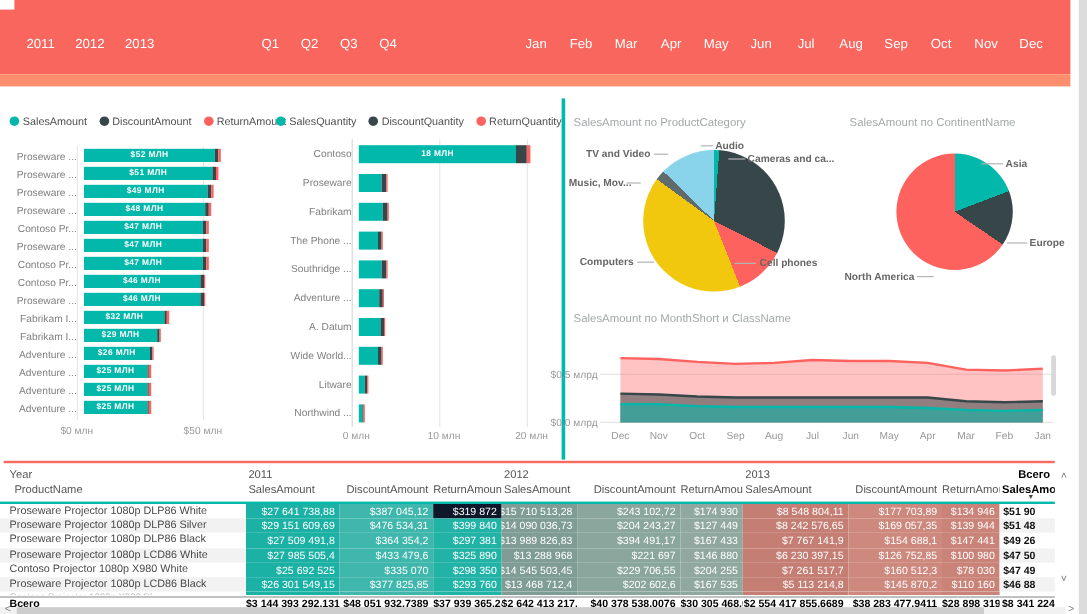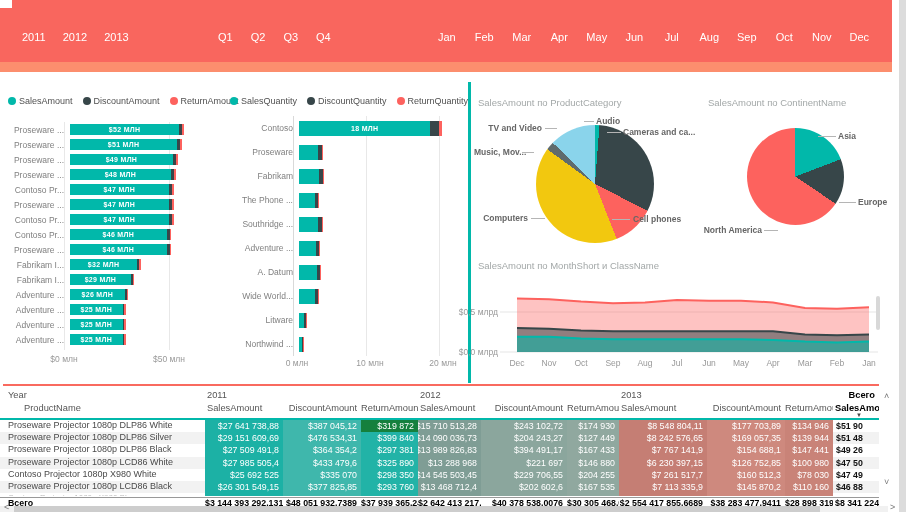--- a/index.html
+++ b/index.html
@@ -431,37 +431,37 @@
   <div class="redline"></div>
   <div id="tableroot">
       <div class="thdr" style="left: 0px; top: 390px; width: 879px; height: 13px;">
         <div class="tcell" style="width: 205px; padding-left: 8px;">Year</div>
         <div class="tcell gl" style="width: 213px;">2011</div>
         <div class="tcell gl" style="width: 201px;">2012</div>
         <div class="tcell gl" style="width: 214px;">2013</div>
         <div class="tcell ra" style="width: 46px; font-weight: bold; color: rgb(0, 0, 0);">Всего</div>
       </div>
       <div class="thdr" style="left: 0px; top: 403px; width: 879px; height: 14px;">
-        <div class="tcell" style="width: 205px; padding-left: 24px;">ProductName</div>
+        <div class="tcell" style="width: 205px; padding-left: 12px;">ProductName</div>
         <div class="tcell gl" style="width: 78px;">SalesAmount</div>
         <div class="tcell ra" style="width: 78px;">DiscountAmount</div>
         <div class="tcell ra" style="width: 57px;">ReturnAmount</div>
         <div class="tcell gl" style="width: 63px;">SalesAmount</div>
         <div class="tcell ra" style="width: 86px;">DiscountAmount</div>
         <div class="tcell ra" style="width: 52px;">ReturnAmount</div>
         <div class="tcell gl" style="width: 88px;">SalesAmount</div>
         <div class="tcell ra" style="width: 78px;">DiscountAmount</div>
         <div class="tcell ra" style="width: 48px;">ReturnAmount</div>
         <div class="tcell la" style="width: 46px; font-weight: bold; color: rgb(0, 0, 0);">SalesAmoun</div>
       </div>
       <div class="trow" style="left: 0px; top: 420px; width: 879px; height: 12.2px;">
         <div class="pname tcell" style="background: rgb(255, 255, 255); height: 100%;">Proseware Projector 1080p DLP86 White</div>
         <div class="ncell tcell" style="width: 78px; background: rgb(28, 177, 165);">$27 641 738,88</div>
         <div class="ncell tcell" style="width: 78px; background: rgb(63, 183, 172);">$387 045,12</div>
-        <div class="ncell tcell" style="width: 57px; background: #15803d;">$319 872</div>
+        <div class="ncell tcell" style="width: 57px; background: #0f172a;">$319 872</div>
         <div class="ncell tcell" style="width: 63px; background: rgb(127, 157, 149);">$15 710 513,28</div>
         <div class="ncell tcell" style="width: 86px; background: rgb(139, 166, 157); text-align: right;">$243 102,72</div>
         <div class="ncell tcell" style="width: 52px; background: rgb(144, 168, 159);">$174 930</div>
         <div class="ncell tcell" style="width: 88px; background: rgb(197, 126, 116);">$8 548 804,11</div>
         <div class="ncell tcell" style="width: 78px; background: rgb(206, 137, 126);">$177 703,89</div>
         <div class="ncell tcell" style="width: 48px; background: rgb(201, 131, 120);">$134 946</div>
         <div class="tot-cell tcell" style="width: 46px; height: 100%; display: flex; align-items: center; background: rgb(255, 255, 255);">$51 90</div>
       </div>
       <div class="trow" style="left: 0px; top: 432.2px; width: 879px; height: 12.2px;">
         <div class="pname tcell" style="background: rgb(242, 242, 242); height: 100%;">Proseware Projector 1080p DLP86 Silver</div>
@@ -516,21 +516,21 @@
         <div class="tot-cell tcell" style="width: 46px; height: 100%; display: flex; align-items: center; background: rgb(255, 255, 255);">$47 49</div>
       </div>
       <div class="trow" style="left: 0px; top: 481px; width: 879px; height: 12.2px;">
         <div class="pname tcell" style="background: rgb(242, 242, 242); height: 100%;">Proseware Projector 1080p LCD86 Black</div>
         <div class="ncell tcell" style="width: 78px; background: rgb(28, 177, 165);">$26 301 549,15</div>
         <div class="ncell tcell" style="width: 78px; background: rgb(63, 183, 172);">$377 825,85</div>
         <div class="ncell tcell" style="width: 57px; background: rgb(34, 179, 167); padding-left: 36px;">$293 760</div>
         <div class="ncell tcell" style="width: 63px; background: rgb(127, 157, 149);">$13 468 712,4</div>
         <div class="ncell tcell" style="width: 86px; background: rgb(139, 166, 157);">$202 602,6</div>
         <div class="ncell tcell" style="width: 52px; background: rgb(144, 168, 159);">$167 535</div>
-        <div class="ncell tcell" style="width: 88px; background: rgb(197, 126, 116);">$7 113 335,9</div>
+        <div class="ncell tcell" style="width: 88px; background: rgb(197, 126, 116);">$5 113 214,8</div>
         <div class="ncell tcell" style="width: 78px; background: rgb(206, 137, 126);">$145 870,2</div>
         <div class="ncell tcell" style="width: 48px; background: rgb(201, 131, 120);">$110 160</div>
         <div class="tot-cell tcell" style="width: 46px; height: 100%; display: flex; align-items: center; background: rgb(242, 242, 242);">$46 88</div>
       </div>
       <div class="trow" style="left: 0px; top: 493.2px; width: 879px; height: 3px; overflow: hidden;">
         <div class="pname tcell" style="height: 3px; color: rgb(187, 187, 187); font-size: 8px;">Contoso Projector 1080p X980 Bl...</div>
         <div class="ncell tcell" style="width: 78px; background: rgb(28, 177, 165); height: 3px;"></div>
         <div class="ncell tcell" style="width: 78px; background: rgb(63, 183, 172); height: 3px;"></div>
         <div class="ncell tcell" style="width: 57px; background: rgb(34, 179, 167); height: 3px;"></div>
         <div class="ncell tcell" style="width: 63px; background: rgb(127, 157, 149); height: 3px;"></div>

